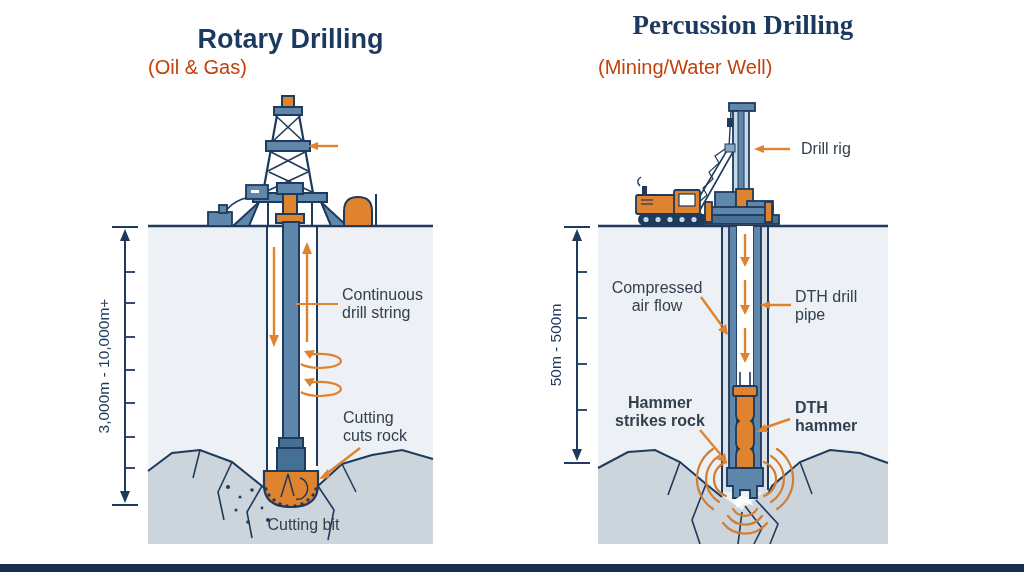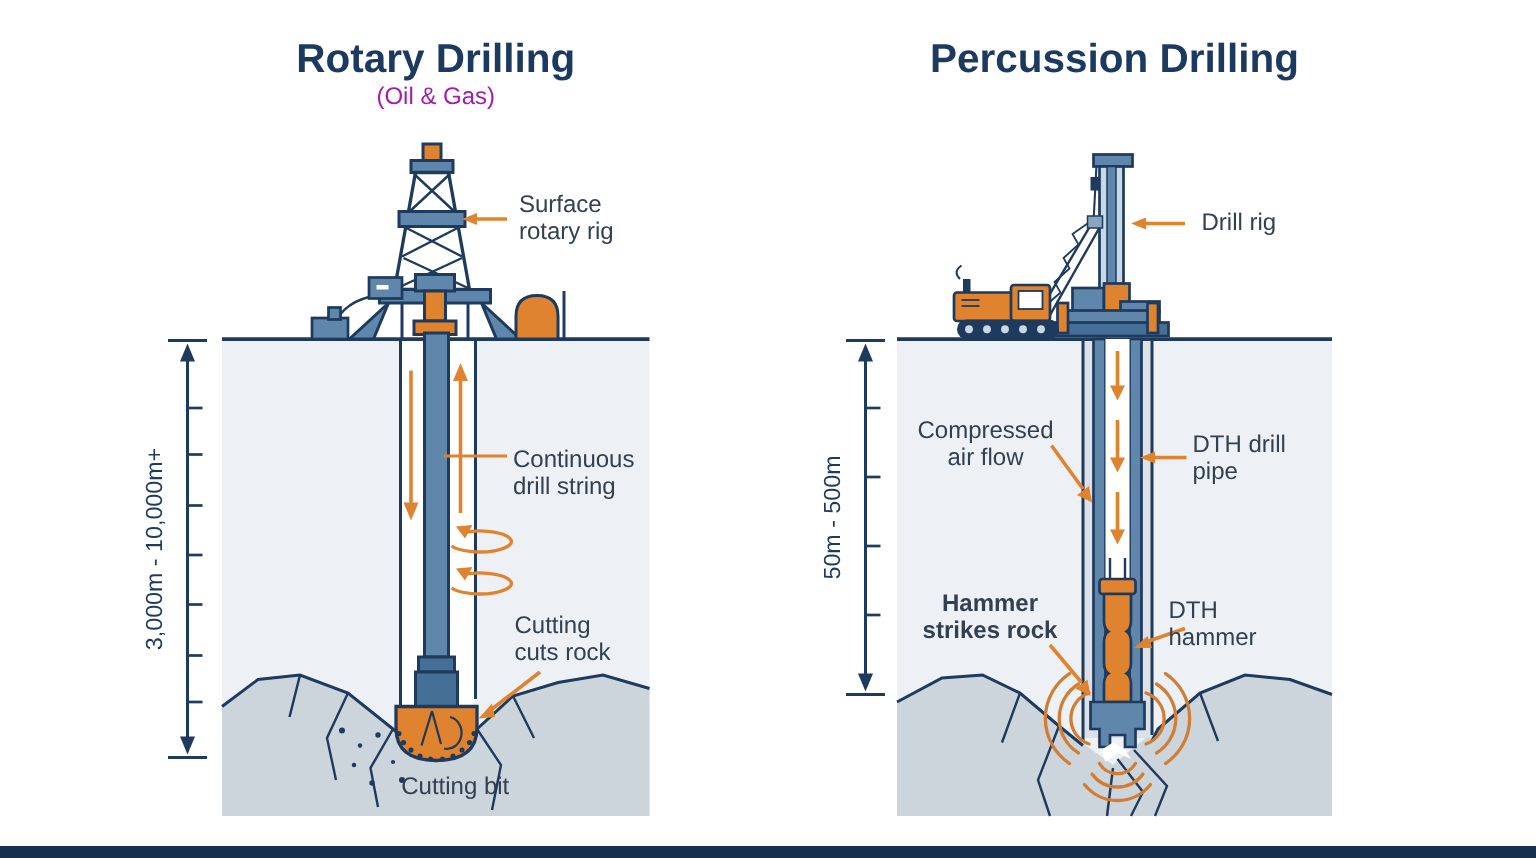--- a/index.html
+++ b/index.html
@@ -1,21 +1,21 @@
 <!DOCTYPE html>
 <html><head>
 <meta charset="utf-8">
 <style>
   html,body{margin:0;padding:0;background:#ffffff;}
   .canvas{position:relative;width:1024px;height:572px;background:#ffffff;overflow:hidden;
           font-family:"Liberation Sans", sans-serif;}
   .art{position:absolute;left:0;top:0;}
   .txt{position:absolute;color:#32404F;font-size:16px;line-height:1.12;}
   .title{position:absolute;font-weight:bold;font-size:27px;color:#1C3A5F;text-align:center;}
-  .subtitle{position:absolute;font-size:16px;color:#a21caf;text-align:center;}
+  .subtitle{position:absolute;font-size:20px;color:#c2410c;}
   .center{text-align:center;}
   .depth{position:absolute;white-space:nowrap;font-size:15.5px;color:#1E3A5C;
          transform:translate(-50%,-50%) rotate(-90deg);}
   .footer-bar{position:absolute;left:0;top:564px;width:1024px;height:8px;background:#16304E;}
 </style>
 </head>
 <body>
 
 <div class="canvas">
 
@@ -268,30 +268,30 @@
       <polygon points="725,453 717,459 727,464" stroke="none"></polygon>
       <line x1="790" y1="419" x2="764" y2="428" stroke-width="2.4"></line>
       <polygon points="765,424 768,432 756,432" stroke="none"></polygon>
     </g>
   </g>
 </svg>
 
 <div class="title" style="left:148px;top:24px;width:285px;">Rotary Drilling</div>
 <div class="subtitle" style="left:148px;top:56px;width:285px;">(Oil &amp; Gas)</div>
 
-<div class="title" style="left:598px;top:24px;width:290px;">Percussion Drilling</div>
+<div class="title" style="left:598px;top:10px;width:290px;font-family:Liberation Serif, serif;">Percussion Drilling</div>
+<div class="subtitle" style="left:598px;top:56px;width:290px;">(Mining/Water Well)</div>
 
 <div class="depth" style="left:104px;top:366px;">3,000m - 10,000m+</div>
 <div class="depth" style="left:556px;top:345px;">50m - 500m</div>
 
-<div class="txt" style="left:346px;top:128px;width:78px;">Surface rotary rig</div>
-<div class="txt" style="left:342px;top:286px;width:95px;margin-top:12px;">Continuous drill string</div>
+<div class="txt" style="left:342px;top:286px;width:95px;">Continuous drill string</div>
 <div class="txt" style="left:343px;top:409px;width:78px;">Cutting cuts rock</div>
 <div class="txt center" style="left:251px;top:516px;width:105px;">Cutting bit</div>
 
 <div class="txt" style="left:801px;top:140px;width:90px;white-space:nowrap;">Drill rig</div>
 <div class="txt" style="left:795px;top:288px;width:80px;">DTH drill pipe</div>
 <div class="txt center" style="left:605px;top:279px;width:104px;">Compressed air flow</div>
 <div class="txt center" style="left:608px;top:394px;width:104px;font-weight:bold;">Hammer strikes rock</div>
-<div class="txt" style="left:779px;top:399px;width:70px;">DTH hammer</div>
+<div class="txt" style="left:795px;top:399px;width:70px;font-weight:bold;">DTH hammer</div>
 
 <div class="footer-bar"></div>
 </div>
 
 </body></html>

